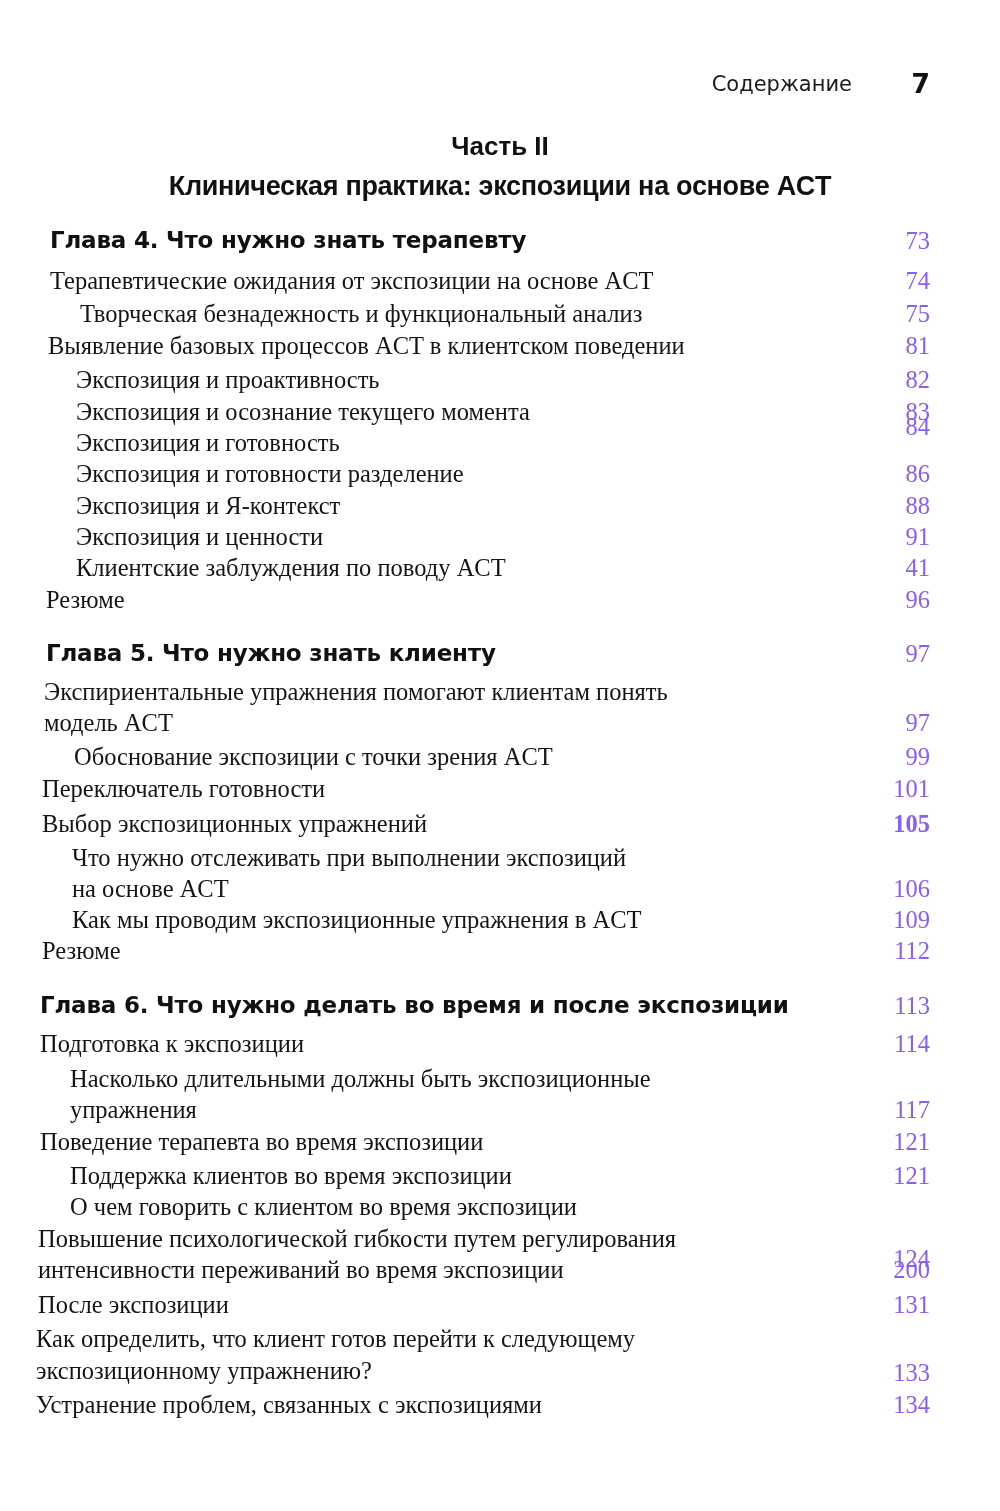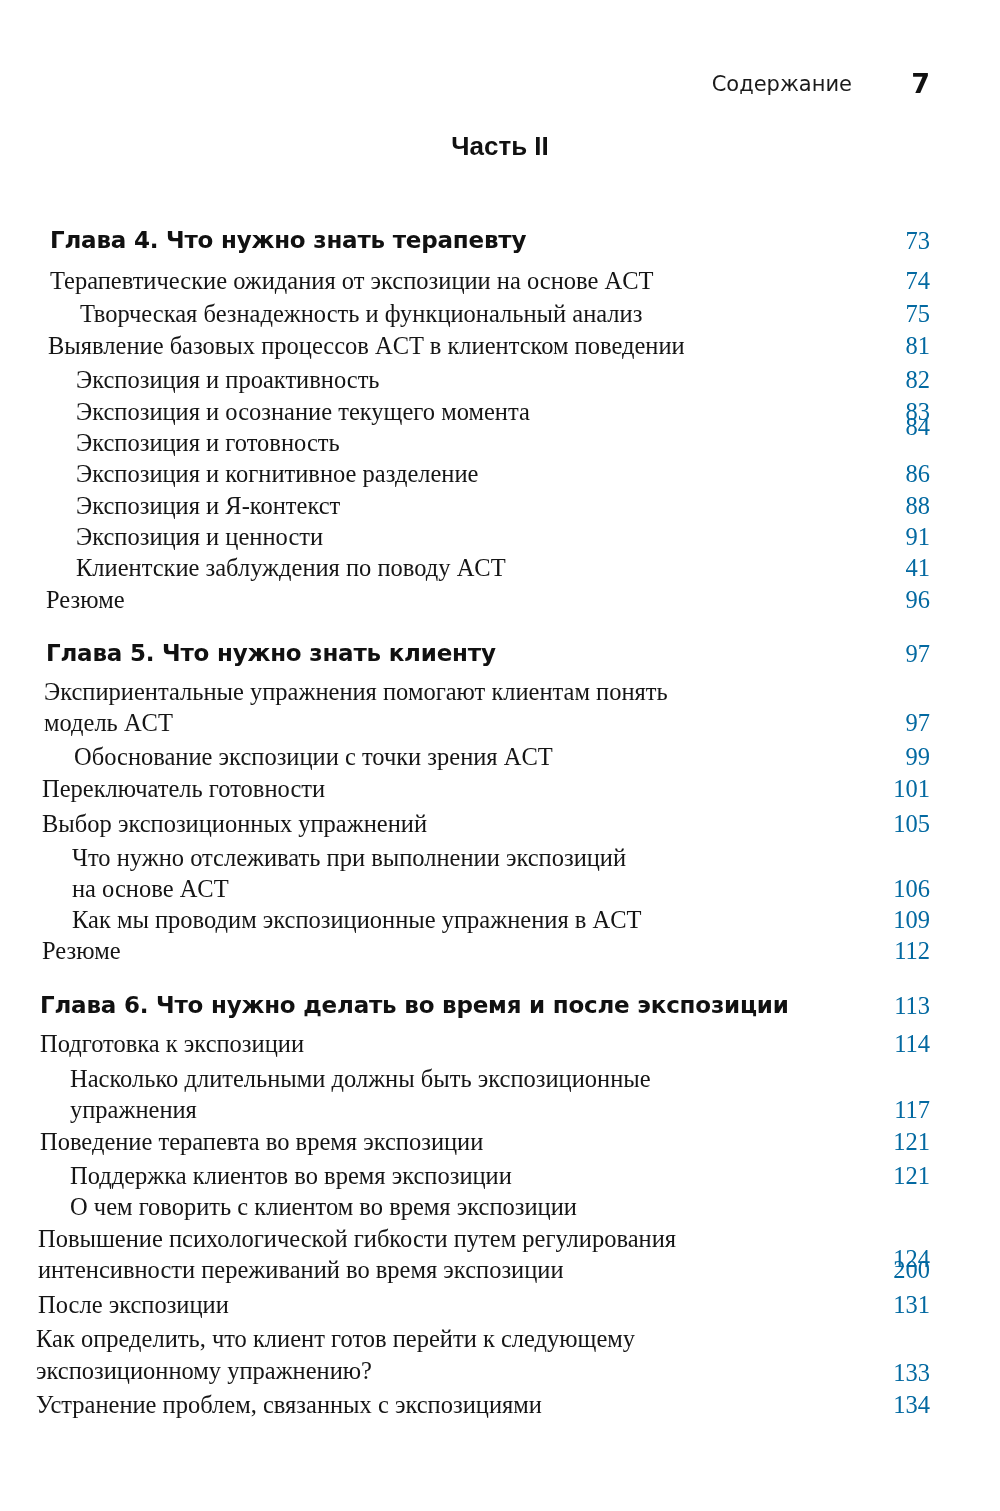--- a/index.html
+++ b/index.html
@@ -6,33 +6,34 @@
   body { width: 1000px; height: 1511px; position: relative; overflow: hidden; color: #141414; }
   .running-head { position: absolute; top: 68px; left: 0; width: 1000px; height: 36px; }
   .rh-title { position: absolute; right: 148px; top: 4px; font-family: "DejaVu Sans", sans-serif; font-size: 21px; color: #1a1a1a; }
   .rh-page { position: absolute; right: 70px; top: 0; font-family: "DejaVu Sans", sans-serif; font-size: 27px; font-weight: bold; color: #111; }
   .part { position: absolute; top: 128px; left: 0; width: 1000px; text-align: center; font-family: Liberation Sans, sans-serif; font-weight: bold; color: #111; }
   .part-num { font-size: 26px; line-height: 36px; }
   .part-title { font-size: 27px; line-height: 40px; margin-top: 2px; letter-spacing: -0.3px; }
   .toc { position: absolute; left: 0; top: 222px; width: 1000px; }
   .entry { position: absolute; font-family: "Liberation Serif", serif; font-size: 24.5px; line-height: 31px; color: #151515; }
   .entry .txt { position: absolute; left: 0; white-space: nowrap; }
-  .pg { position: absolute; right: 70px; font-family: "Liberation Serif", serif; font-size: 24.5px; line-height: 31px; color: #0369a1; text-align: right; }
+  .pg { position: absolute; right: 70px; font-family: "Liberation Serif", serif; font-size: 24.5px; line-height: 31px; color: #8b5cf6; text-align: right; }
   .chapter { font-family: "DejaVu Sans", sans-serif; font-weight: bold; font-size: 23px; color: #111; letter-spacing: -0.2px; }
 </style>
 </head>
 <body>
 
 <div class="running-head">
   <span class="rh-title">Содержание</span>
   <span class="rh-page">7</span>
 </div>
 
 <div class="part">
   <div class="part-num">Часть II</div>
+  <div class="part-title">Клиническая практика: экспозиции на основе ACT</div>
 </div>
 
 <div class="toc" id="toc">
     <div class="entry" style="top: 3px; left: 50px; width: 950px;">
       <span class="txt chapter">Глава 4. Что нужно знать терапевту</span>
     </div>
     <span class="pg" style="top: 3px;">73</span>
     <div class="entry" style="top: 43px; left: 50px; width: 950px;">
       <span class="txt">Терапевтические ожидания от экспозиции на основе ACT</span>
     </div>
@@ -51,21 +52,21 @@
     <span class="pg" style="top: 142px; margin-left: 13px;">82</span>
     <div class="entry" style="top: 174px; left: 76px; width: 924px;">
       <span class="txt">Экспозиция и осознание текущего момента</span>
     </div>
     <span class="pg" style="top: 174px;">83</span>
     <div class="entry" style="top: 205px; left: 76px; width: 924px;">
       <span class="txt">Экспозиция и готовность</span>
     </div>
     <span class="pg" style="top: 189px;">84</span>
     <div class="entry" style="top: 236px; left: 76px; width: 924px;">
-      <span class="txt">Экспозиция и когнитивное разделение</span>
+      <span class="txt">Экспозиция и готовности разделение</span>
     </div>
     <span class="pg" style="top: 236px;">86</span>
     <div class="entry" style="top: 268px; left: 76px; width: 924px;">
       <span class="txt">Экспозиция и Я-контекст</span>
     </div>
     <span class="pg" style="top: 268px;">88</span>
     <div class="entry" style="top: 299px; left: 76px; width: 924px;">
       <span class="txt">Экспозиция и ценности</span>
     </div>
     <span class="pg" style="top: 299px;">91</span>
@@ -92,21 +93,21 @@
       <span class="txt">Обоснование экспозиции с точки зрения ACT</span>
     </div>
     <span class="pg" style="top: 519px;">99</span>
     <div class="entry" style="top: 551px; left: 42px; width: 958px;">
       <span class="txt">Переключатель готовности</span>
     </div>
     <span class="pg" style="top: 551px;">101</span>
     <div class="entry" style="top: 586px; left: 42px; width: 958px;">
       <span class="txt">Выбор экспозиционных упражнений</span>
     </div>
-    <span class="pg" style="top: 586px;">105</span>
+    <span class="pg" style="top: 586px; font-weight: bold;">105</span>
     <div class="entry" style="top: 620px; left: 72px; width: 928px;">
       <span class="txt">Что нужно отслеживать при выполнении экспозиций</span>
     </div>
     <div class="entry" style="top: 651px; left: 72px; width: 928px;">
       <span class="txt">на основе ACT</span>
     </div>
     <span class="pg" style="top: 651px;">106</span>
     <div class="entry" style="top: 682px; left: 72px; width: 928px;">
       <span class="txt">Как мы проводим экспозиционные упражнения в ACT</span>
     </div>

